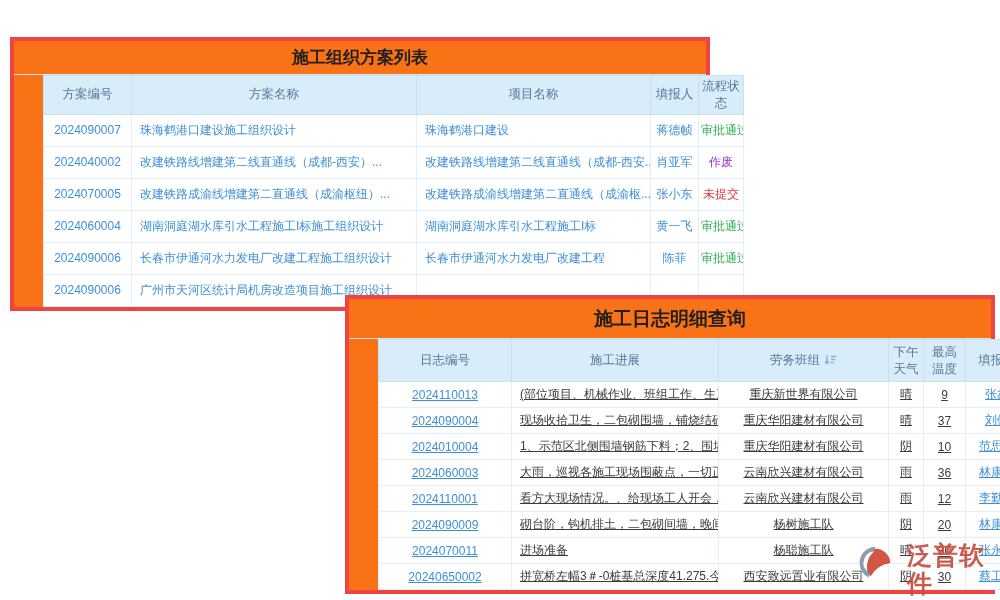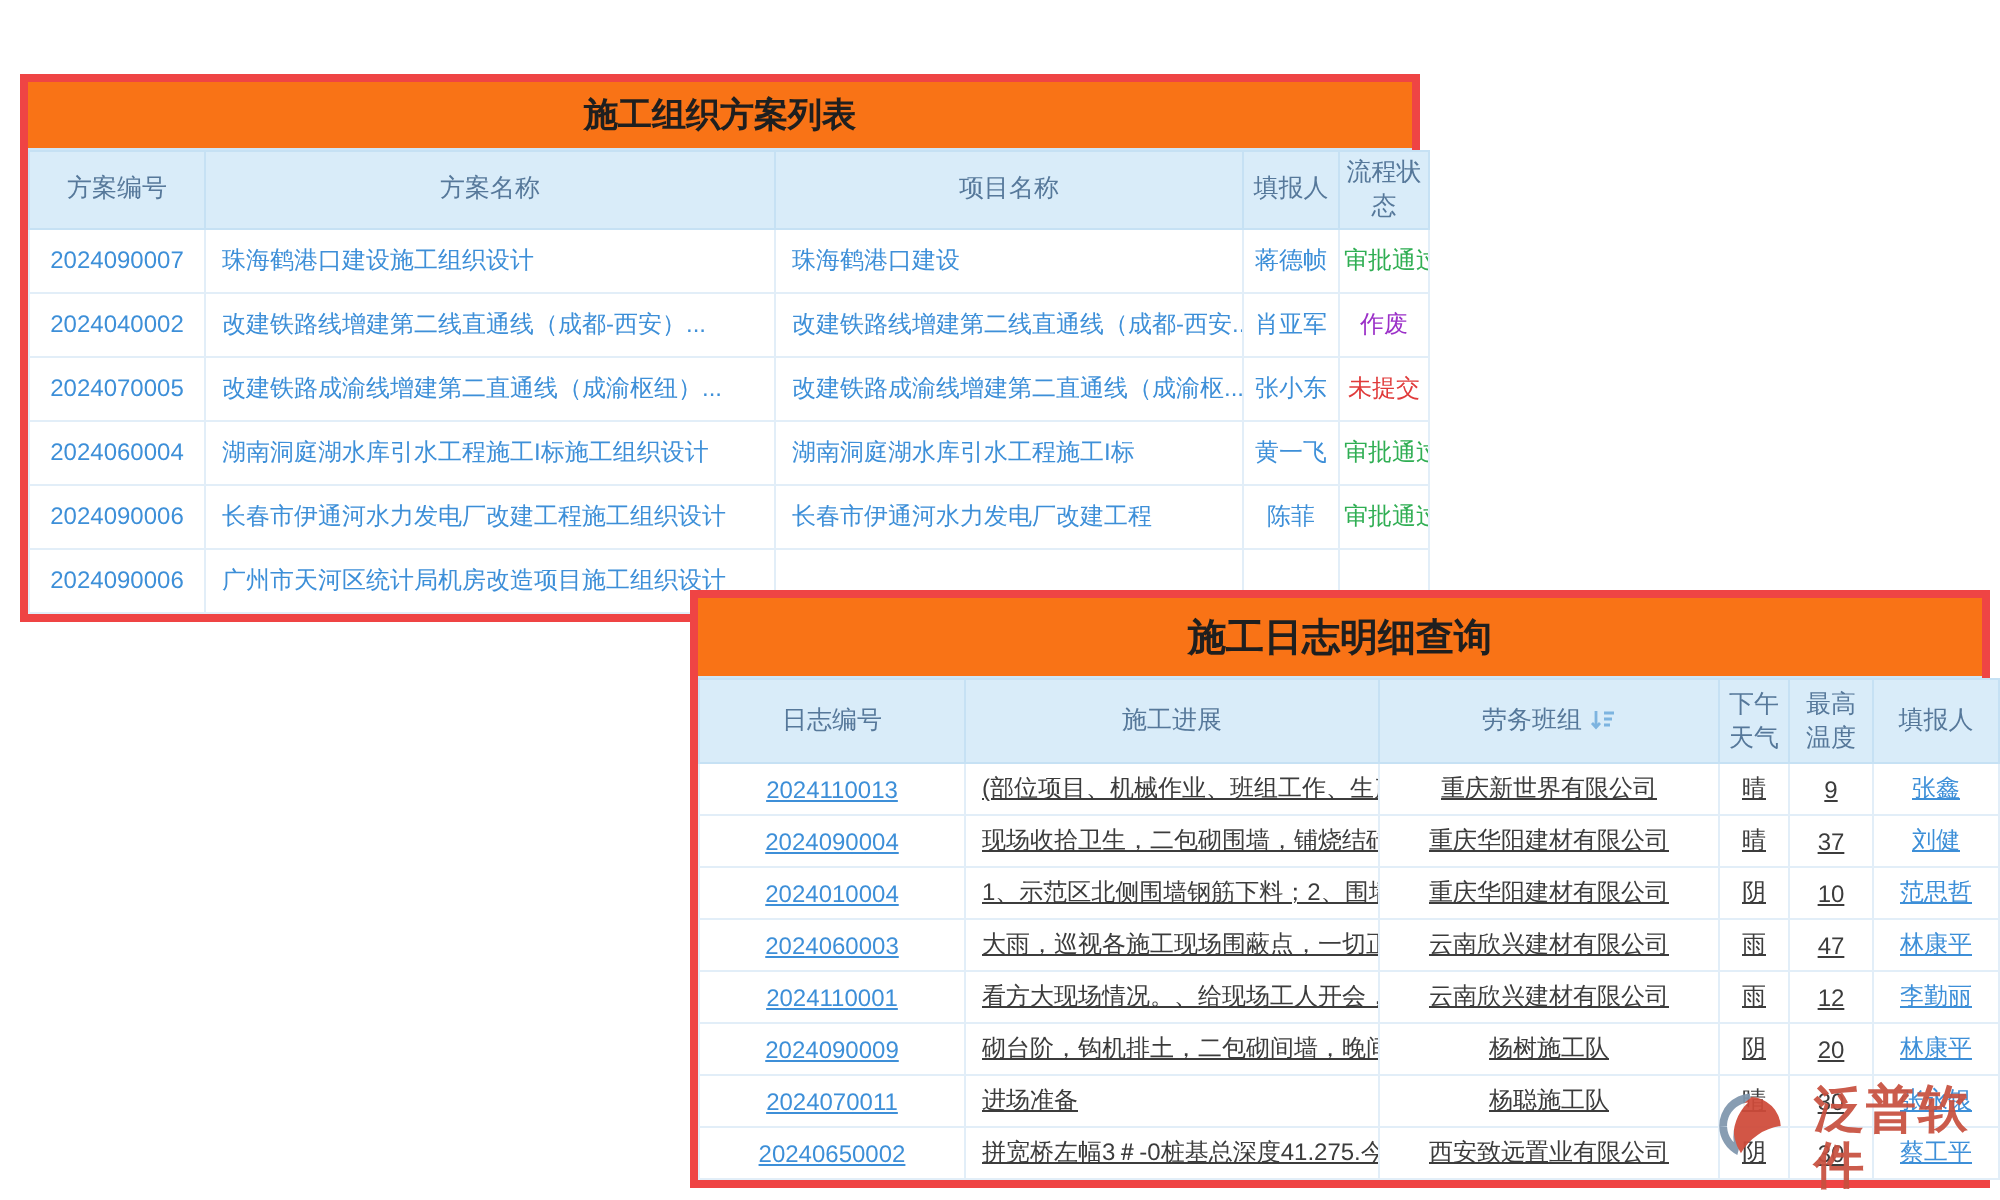--- a/index.html
+++ b/index.html
@@ -2,21 +2,21 @@
 <html><head>
 <meta charset="utf-8">
 <style>
   * { margin:0; padding:0; box-sizing:border-box; }
   html,body { width:1000px; height:600px; background:#ffffff; overflow:hidden;
               font-family:"Liberation Sans", sans-serif; }
   .panel { position:absolute; background:#f97316; border:4px solid #ef4444; }
   .panel-title { text-align:center; font-weight:bold; color:#1f1f1f;
                  border-bottom:1px solid #cfe6f6; display:flex;
                  align-items:center; justify-content:center; }
-  table { border-collapse:collapse; table-layout:fixed; width:100%; background:#fff; }
+  table { border-collapse:collapse; table-layout:fixed; width:100%; background:#fff;margin-left:29px; }
   th { background:#d9ecf9; color:#56789a; font-weight:normal; font-size:12.5px;
        border:1px solid #c6e1f4; text-align:center; padding:2px; line-height:1.35; }
   td { border:1px solid #e2eef8; font-size:12px; color:#3c3c3c; padding:0 8px;
        white-space:nowrap; overflow:hidden; background:#fff; }
   td.c { text-align:center; padding:0 2px; }
   .link { color:#3d8fd8; }
   .status-approved { color:#2fae53; }
   .status-void { color:#9b30c8; }
   .status-unsubmitted { color:#e03a3a; }
 
@@ -160,21 +160,21 @@
         <td class="c">重庆华阳建材有限公司</td>
         <td class="c">阴</td>
         <td class="c">10</td>
         <td class="c link">范思哲</td>
       </tr>
       <tr>
         <td class="c link">2024060003</td>
         <td>大雨，巡视各施工现场围蔽点，一切正常...</td>
         <td class="c">云南欣兴建材有限公司</td>
         <td class="c">雨</td>
-        <td class="c">47</td>
+        <td class="c">36</td>
         <td class="c link">林康平</td>
       </tr>
       <tr>
         <td class="c link">2024110001</td>
         <td>看方大现场情况。、给现场工人开会，整...</td>
         <td class="c">云南欣兴建材有限公司</td>
         <td class="c">雨</td>
         <td class="c">12</td>
         <td class="c link">李勤丽</td>
       </tr>

